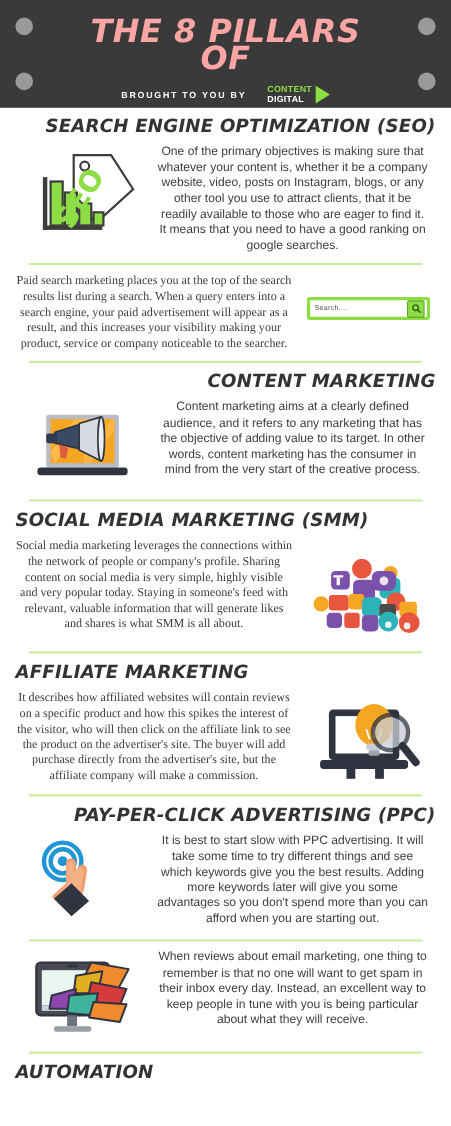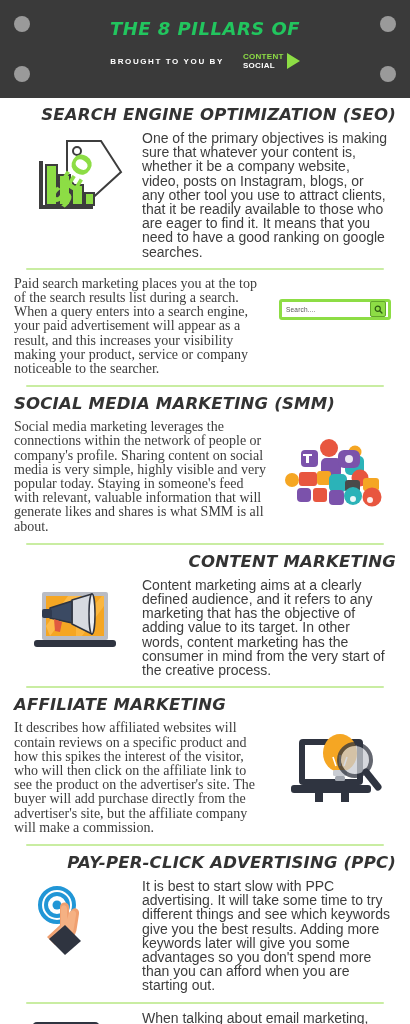--- a/index.html
+++ b/index.html
@@ -36,25 +36,25 @@
     border-radius: 50%;
     background: #9a9a9a;
   }
   .dot.tl { left: 14px;  top: 16px; }
   .dot.bl { left: 14px;  top: 66px; }
   .dot.tr { right: 14px; top: 16px; }
   .dot.br { right: 14px; top: 66px; }
 
   .title-main {
     text-align: center;
-    color: #22c55e;
+    color: #fca5a5;
     font-family: "DejaVu Sans", sans-serif;
     font-weight: bold;
     font-style: italic;
-    font-size: 18px;
+    font-size: 29px;
     line-height: 25px;
     letter-spacing: 0.5px;
     margin: 2px 55px 0 55px;
     text-transform: uppercase;
   }
   .brought-row {
     display: flex;
     align-items: center;
     justify-content: center;
     gap: 19px;
@@ -130,23 +130,24 @@
   .icon-cell {
     width: 122px;
     flex: 0 0 122px;
     display: flex;
     align-items: flex-start;
     justify-content: center;
     padding-top: 4px;
   }
   .text-cell {
     flex: 1 1 auto;
-    font-size: 14px;
+    font-size: 11px;
     line-height: 14.2px;
     color: #3d3d3d;
+    text-align: center;
   }
   .row.icon-left .text-cell  { padding-left: 6px; padding-right: 6px; }
   .row.icon-right .text-cell { padding-right: 8px; }
 
   .divider {
     height: 2px;
     background: #c9eda2;
     margin: 9px 26px 0 26px;
     border-radius: 2px;
   }
@@ -196,21 +197,21 @@
 
     <div class="title-main">
       <div>THE 8 PILLARS OF</div>
     </div>
 
     <div class="brought-row">
       <span class="brought-label">BROUGHT TO YOU BY</span>
       <span class="logo">
         <span class="logo-text">
           <span class="logo-top">CONTENT</span>
-          <span class="logo-bottom">SOCIAL</span>
+          <span class="logo-bottom">DIGITAL</span>
         </span>
         <span class="logo-arrow"></span>
       </span>
     </div>
   </div>
 
   <div class="section">
     <div class="sec-title right">SEARCH ENGINE OPTIMIZATION (SEO)</div>
     <div class="row icon-left">
       <div class="icon-cell">
@@ -238,20 +239,42 @@
         <div class="searchbox">
           <span class="search-ph">Search....</span>
           <span class="search-btn">
             <svg width="9" height="9" viewBox="0 0 12 12" aria-hidden="true">
               <circle cx="5" cy="5" r="3.4" fill="none" stroke="#2f5e13" stroke-width="1.6"></circle>
               <line x1="7.6" y1="7.6" x2="10.6" y2="10.6" stroke="#2f5e13" stroke-width="1.8" stroke-linecap="round"></line>
             </svg>
           </span>
         </div>
       </div>
+    </div>
+    <div class="divider"></div>
+  </div>
+
+  <div class="section">
+    <div class="sec-title right">CONTENT MARKETING</div>
+    <div class="row icon-left">
+      <div class="icon-cell">
+        <svg class="art" width="102" height="78" viewBox="0 0 102 78" aria-hidden="true">
+          <rect x="18" y="10" width="66" height="48" rx="2" fill="#b9bcc4"></rect>
+          <rect x="22" y="14" width="58" height="40" fill="#f5a623"></rect>
+          <path d="M22 44 L44 14 L56 14 L26 54 Z" fill="#ffc257" opacity="0.75"></path>
+          <path d="M52 44 L78 14 L80 14 L80 24 L58 54 L52 54 Z" fill="#ffc257" opacity="0.55"></path>
+          <rect x="10" y="58" width="82" height="7" rx="3" fill="#2f3440"></rect>
+          <path d="M48 18 L68 12 L68 52 L48 42 Z" fill="#d7dae0" stroke="#2f3440" stroke-width="1.5" stroke-linejoin="round"></path>
+          <path d="M26 26 L48 19 L48 41 L26 36 Z" fill="#3b4a63" stroke="#2f3440" stroke-width="1.5" stroke-linejoin="round"></path>
+          <rect x="18" y="27" width="10" height="9" rx="2" fill="#2f3a50"></rect>
+          <path d="M30 37 L38 40 L36 50 L31 49 Z" fill="#e05a3f"></path>
+          <ellipse cx="68" cy="32" rx="3" ry="20" fill="#eceef2" stroke="#2f3440" stroke-width="1.5"></ellipse>
+        </svg>
+      </div>
+      <div class="text-cell">Content marketing aims at a clearly defined audience, and it refers to any marketing that has the objective of adding value to its target. In other words, content marketing has the consumer in mind from the very start of the creative process.</div>
     </div>
     <div class="divider"></div>
   </div>
 
   <div class="section">
     <div class="sec-title left">SOCIAL MEDIA MARKETING (SMM)</div>
     <div class="row icon-right">
       <div class="text-cell">Social media marketing leverages the connections within the network of people or company's profile. Sharing content on social media is very simple, highly visible and very popular today. Staying in someone's feed with relevant, valuable information that will generate likes and shares is what SMM is all about.</div>
       <div class="icon-cell" style="padding-top:18px;">
         <svg class="art" width="104" height="76" viewBox="0 0 104 76" aria-hidden="true">
@@ -278,42 +301,20 @@
           <path d="M87 54 l0 8 M84 62 a3 3 0 1 0 6 0 a3 3 0 1 0 -6 0" fill="#ffffff" opacity="0.9"></path>
           <rect x="20" y="16" width="9" height="2" fill="#ffffff"></rect>
           <rect x="23" y="18" width="3" height="7" fill="#ffffff"></rect>
         </svg>
       </div>
     </div>
     <div class="divider"></div>
   </div>
 
   <div class="section">
-    <div class="sec-title right">CONTENT MARKETING</div>
-    <div class="row icon-left">
-      <div class="icon-cell">
-        <svg class="art" width="102" height="78" viewBox="0 0 102 78" aria-hidden="true">
-          <rect x="18" y="10" width="66" height="48" rx="2" fill="#b9bcc4"></rect>
-          <rect x="22" y="14" width="58" height="40" fill="#f5a623"></rect>
-          <path d="M22 44 L44 14 L56 14 L26 54 Z" fill="#ffc257" opacity="0.75"></path>
-          <path d="M52 44 L78 14 L80 14 L80 24 L58 54 L52 54 Z" fill="#ffc257" opacity="0.55"></path>
-          <rect x="10" y="58" width="82" height="7" rx="3" fill="#2f3440"></rect>
-          <path d="M48 18 L68 12 L68 52 L48 42 Z" fill="#d7dae0" stroke="#2f3440" stroke-width="1.5" stroke-linejoin="round"></path>
-          <path d="M26 26 L48 19 L48 41 L26 36 Z" fill="#3b4a63" stroke="#2f3440" stroke-width="1.5" stroke-linejoin="round"></path>
-          <rect x="18" y="27" width="10" height="9" rx="2" fill="#2f3a50"></rect>
-          <path d="M30 37 L38 40 L36 50 L31 49 Z" fill="#e05a3f"></path>
-          <ellipse cx="68" cy="32" rx="3" ry="20" fill="#eceef2" stroke="#2f3440" stroke-width="1.5"></ellipse>
-        </svg>
-      </div>
-      <div class="text-cell">Content marketing aims at a clearly defined audience, and it refers to any marketing that has the objective of adding value to its target. In other words, content marketing has the consumer in mind from the very start of the creative process.</div>
-    </div>
-    <div class="divider"></div>
-  </div>
-
-  <div class="section">
     <div class="sec-title left">AFFILIATE MARKETING</div>
     <div class="row icon-right">
       <div class="text-cell">It describes how affiliated websites will contain reviews on a specific product and how this spikes the interest of the visitor, who will then click on the affiliate link to see the product on the advertiser's site. The buyer will add purchase directly from the advertiser's site, but the affiliate company will make a commission.</div>
       <div class="icon-cell" style="padding-top:6px;">
         <svg class="art" width="100" height="80" viewBox="0 0 100 80" aria-hidden="true">
           <rect x="14" y="12" width="64" height="46" rx="4" fill="#2f3440"></rect>
           <rect x="20" y="18" width="52" height="34" fill="#ffffff"></rect>
           <rect x="6" y="58" width="80" height="8" rx="3" fill="#2f3440"></rect>
           <rect x="30" y="66" width="8" height="9" fill="#2f3440"></rect>
           <rect x="56" y="66" width="8" height="9" fill="#2f3440"></rect>
@@ -360,21 +361,21 @@
           <rect x="26" y="66" width="34" height="5" rx="2" fill="#9aa0a8"></rect>
           <rect x="38" y="10" width="10" height="2.5" rx="1" fill="#2f3440"></rect>
           <path d="M60 8 L94 14 L80 40 L48 32 Z" fill="#ef8b2c" stroke="#2f3440" stroke-width="1.8" stroke-linejoin="round"></path>
           <path d="M46 20 L70 16 L66 36 L44 36 Z" fill="#e0b020" stroke="#2f3440" stroke-width="1.8" stroke-linejoin="round"></path>
           <path d="M60 26 L92 32 L84 52 L56 44 Z" fill="#d63b3b" stroke="#2f3440" stroke-width="1.8" stroke-linejoin="round"></path>
           <path d="M24 38 L46 32 L44 50 L22 50 Z" fill="#8e45b0" stroke="#2f3440" stroke-width="1.8" stroke-linejoin="round"></path>
           <path d="M40 38 L66 36 L62 56 L38 54 Z" fill="#3fb49a" stroke="#2f3440" stroke-width="1.8" stroke-linejoin="round"></path>
           <path d="M62 44 L92 46 L86 62 L58 58 Z" fill="#ef8b2c" stroke="#2f3440" stroke-width="1.8" stroke-linejoin="round"></path>
         </svg>
       </div>
-      <div class="text-cell">When talking about email marketing, one thing to remember is that no one will want to get spam in their inbox every day. Instead, an excellent way to keep people in tune with you is being particular about what they will receive.</div>
+      <div class="text-cell">When reviews about email marketing, one thing to remember is that no one will want to get spam in their inbox every day. Instead, an excellent way to keep people in tune with you is being particular about what they will receive.</div>
     </div>
     <div class="divider"></div>
   </div>
 
   <div class="section">
     <div class="sec-title left">AUTOMATION</div>
 
   </div>
 
 </div>

